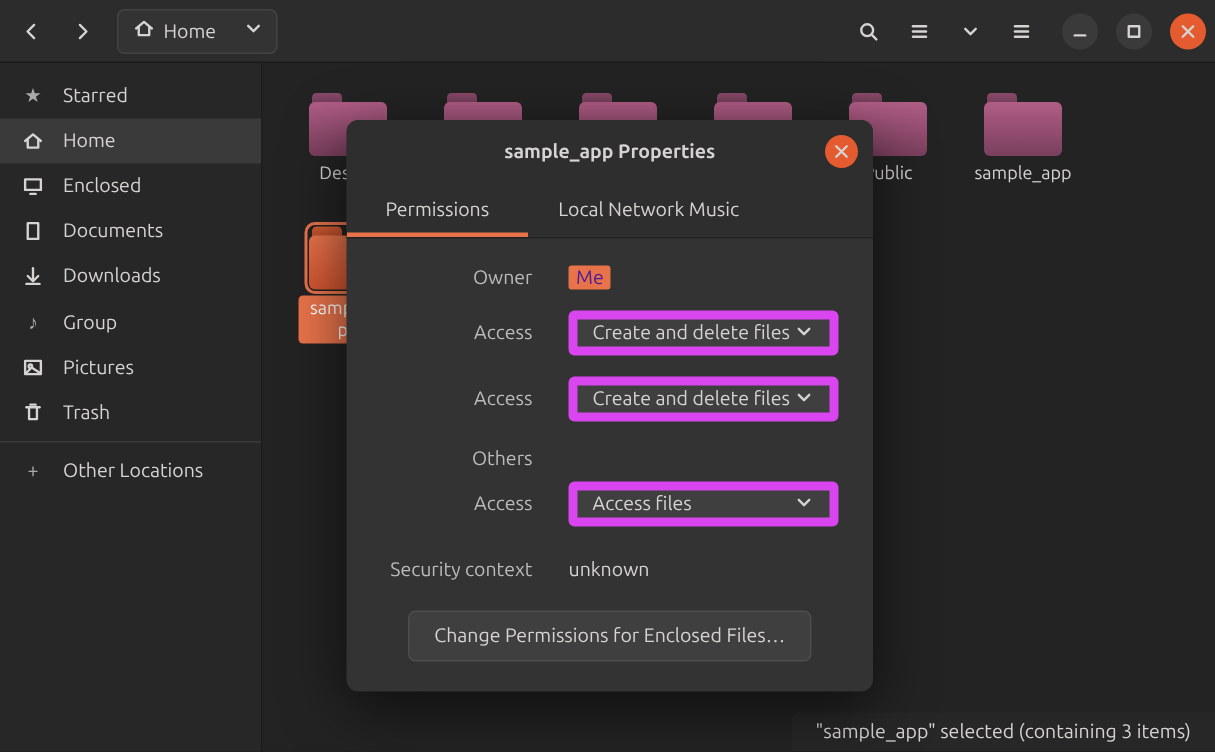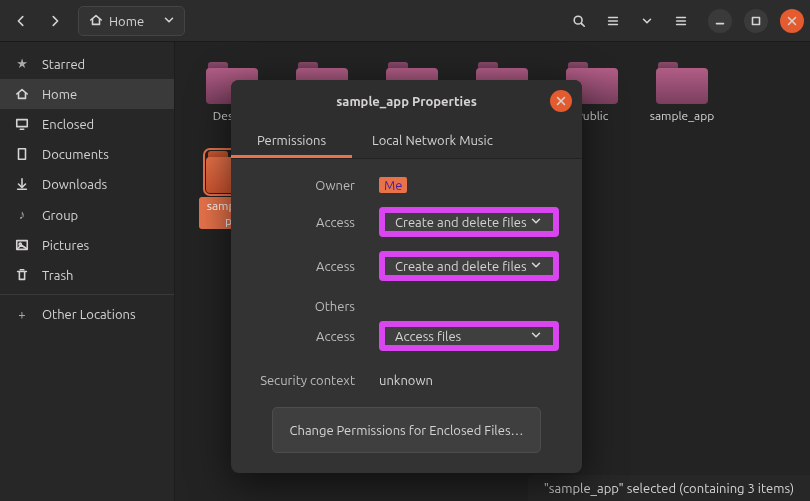--- a/index.html
+++ b/index.html
@@ -43,21 +43,21 @@
 .dlg-tab{flex:0 0 auto;padding:11px 20px;color:#bbb;text-align:center}
 .dlg-tab:first-child{padding-left:26px;padding-right:26px}
 .dlg-tab.active{color:#fff;box-shadow:inset 0 -3px 0 #e8734b}
 .dlg-body{padding:18px 22px 20px;display:flex;flex-direction:column;gap:14px}
 .row{display:flex;align-items:center;gap:24px}
 .row .lbl{width:102px;text-align:right;color:#bbb}
 .owner-val{background:#e8734b;color:#4c1d95;padding:1px 5px;border-radius:2px}
 .combo{flex:1;max-width:180px;height:30px;background:#3f3f3f;border:6px solid #d946ef;border-radius:4px;display:flex;align-items:center;justify-content:space-between;padding:0 10px}
 .combo.short{max-width:108px}
 .sect-lbl{color:#bbb;margin-top:4px}
-.btn-big{align-self:center;margin-top:6px;height:46px;padding:0 16px;background:#3f3f3f;border:1px solid #4d4d4d;border-radius:5px;display:flex;align-items:center}
+.btn-big{align-self:center;margin-top:6px;height:34px;padding:0 16px;background:#3f3f3f;border:1px solid #4d4d4d;border-radius:5px;display:flex;align-items:center}
 svg{width:14px;height:14px;fill:none;stroke:currentColor;stroke-width:1.8;stroke-linecap:round;stroke-linejoin:round}
 </style>
 </head>
 <body>
 <div class="window">
 <div class="titlebar">
 <div class="tb-btn">
         <svg viewBox="0 0 16 16">
           <polyline points="10,3 5,8 10,13"></polyline>
         </svg>

